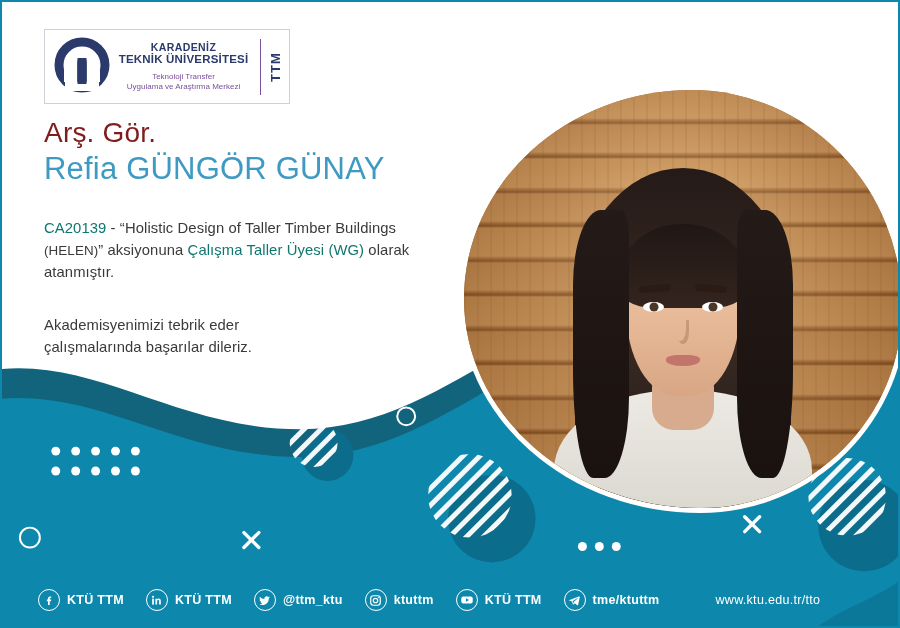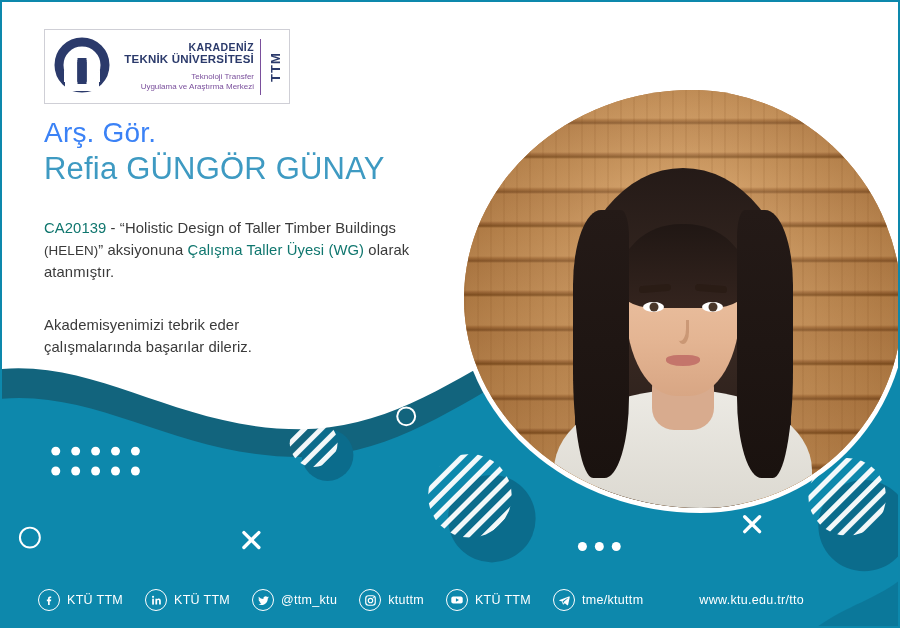--- a/index.html
+++ b/index.html
@@ -22,38 +22,38 @@
     position:absolute;left:42px;top:27px;
     width:246px;height:75px;
     border:1px solid #cfcfd6;
     background:#fff;
     display:flex;align-items:center;
     padding:4px 6px 4px 6px;
     z-index:6;
   }
   .logo-mark{width:62px;height:62px;flex:0 0 62px;position:relative;}
   .logo-text{
-    flex:1;display:flex;flex-direction:column;align-items:flex-end;
+    flex:1;display:flex;flex-direction:column;align-items:center;
     justify-content:center;padding-right:6px;text-align:right;
   }
   .logo-l1{font-size:10.5px;font-weight:bold;color:#2b3a6b;letter-spacing:.4px;line-height:1.18;}
   .logo-l2{font-size:11.5px;font-weight:bold;color:#2b3a6b;letter-spacing:.2px;line-height:1.18;}
   .logo-l3{font-size:8px;color:#7a4f9c;line-height:1.25;margin-top:5px;}
   .logo-l4{font-size:8px;color:#7a4f9c;line-height:1.25;}
   .logo-div{width:1px;height:56px;background:#7a4f9c;margin:0 7px 0 0;}
   .logo-ttm{
     writing-mode:vertical-rl;transform:rotate(180deg);
     font-size:13px;font-weight:bold;color:#2b3a6b;letter-spacing:1px;
     height:56px;display:flex;align-items:center;justify-content:center;
   }
 
   
   .title-block{position:absolute;left:42px;top:116px;z-index:6;}
   .title-pre{
-    font-size:28px;color:#3b82f6;font-weight:normal;line-height:1.1;
+    font-size:28px;color:#7f1d1d;font-weight:normal;line-height:1.1;
     letter-spacing:.2px;
   }
   .title-name{
     font-size:31px;color:#3e9ac2;font-weight:normal;line-height:1.15;
     letter-spacing:.2px;margin-top:2px;white-space:nowrap;
   }
 
   
   .body-block{position:absolute;left:42px;top:215px;width:400px;z-index:6;}
   .para{
@@ -139,21 +139,21 @@
     width:12px;height:24px;border-radius:0 0 50% 50%;
     box-shadow:inset -3px -3px 0 rgba(170,115,80,.45);}
   .mouth{position:absolute;left:50%;margin-left:-17px;bottom:142px;
     width:34px;height:11px;background:#c4756b;border-radius:40% 40% 55% 55%;}
 
   
   .footer{
     position:absolute;left:0;right:0;bottom:0;height:52px;z-index:7;
     display:flex;align-items:center;padding-left:36px;gap:0px;
   }
-  .soc{display:flex;align-items:center;margin-right:22px;}
+  .soc{display:flex;align-items:center;margin-right:22px;font-weight:bold;}
   .soc-ic{
     width:22px;height:22px;border-radius:50%;
     border:1.6px solid #ffffff;display:flex;align-items:center;
     justify-content:center;color:#fff;flex:0 0 22px;margin-right:7px;
   }
   .soc-ic svg{display:block;}
   .soc-lbl{color:#ffffff;font-size:12.5px;letter-spacing:.3px;white-space:nowrap;}
   .site{color:#ffffff;font-size:12.5px;letter-spacing:.3px;margin-left:34px;white-space:nowrap;}
 </style>
 </head>

